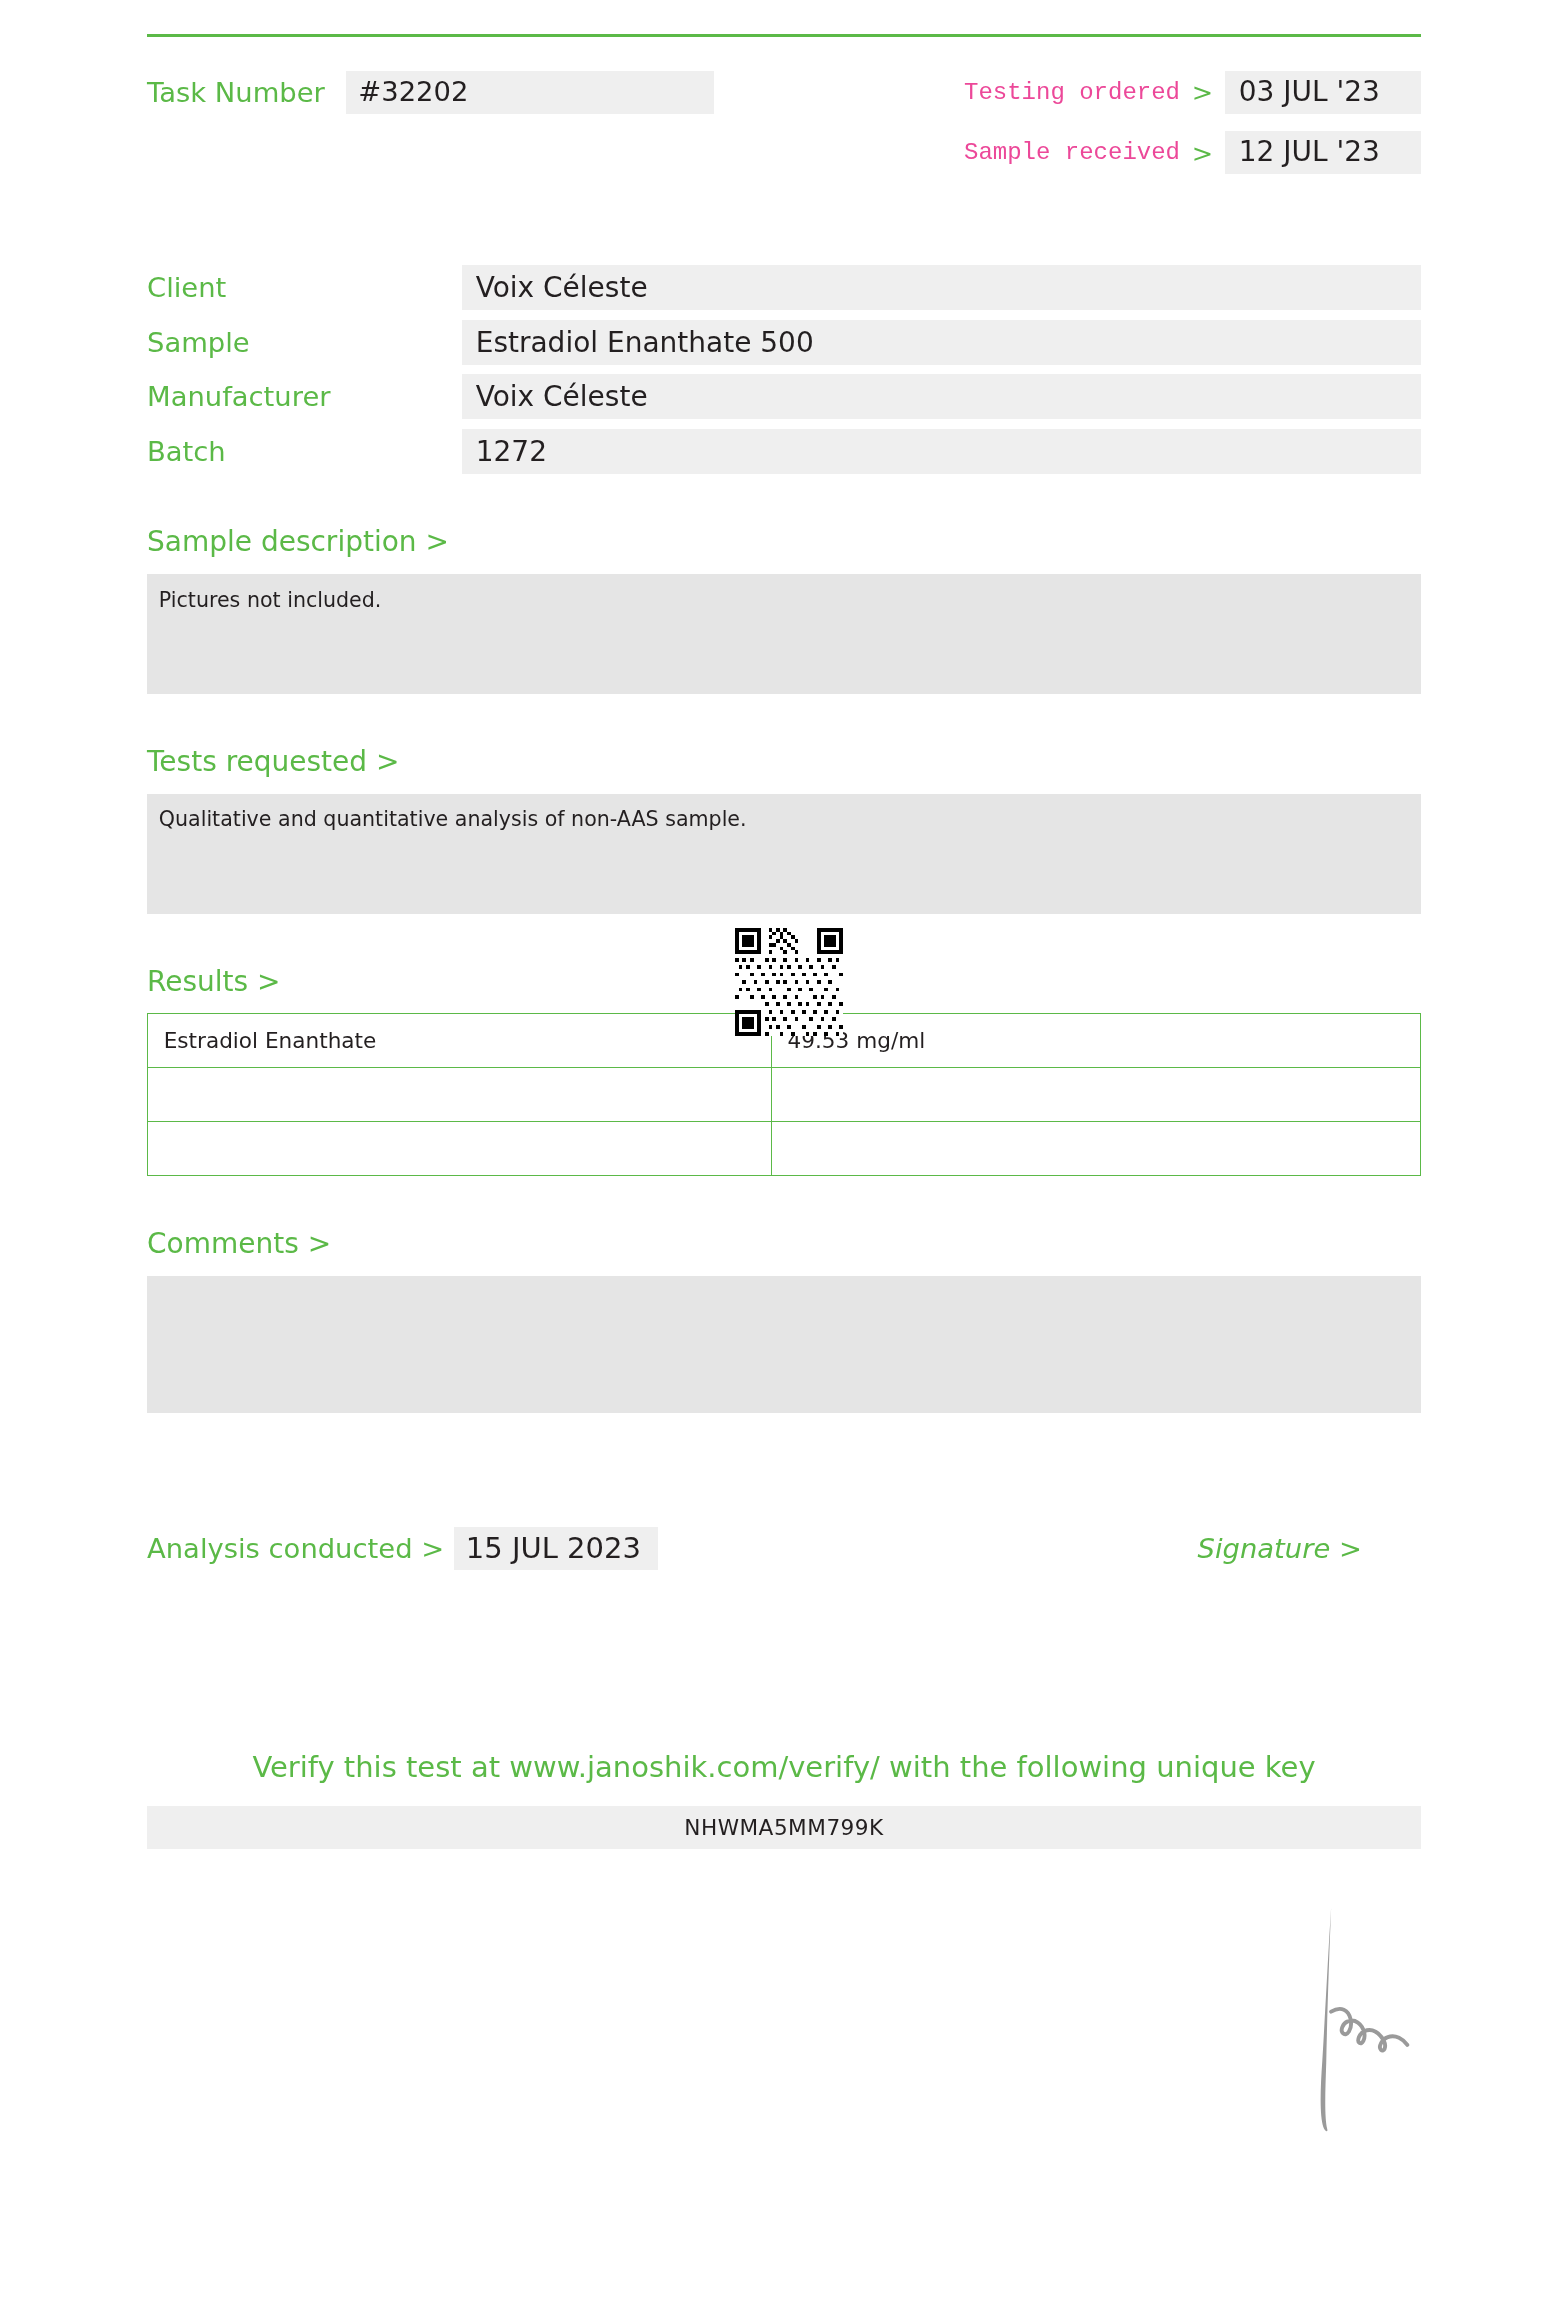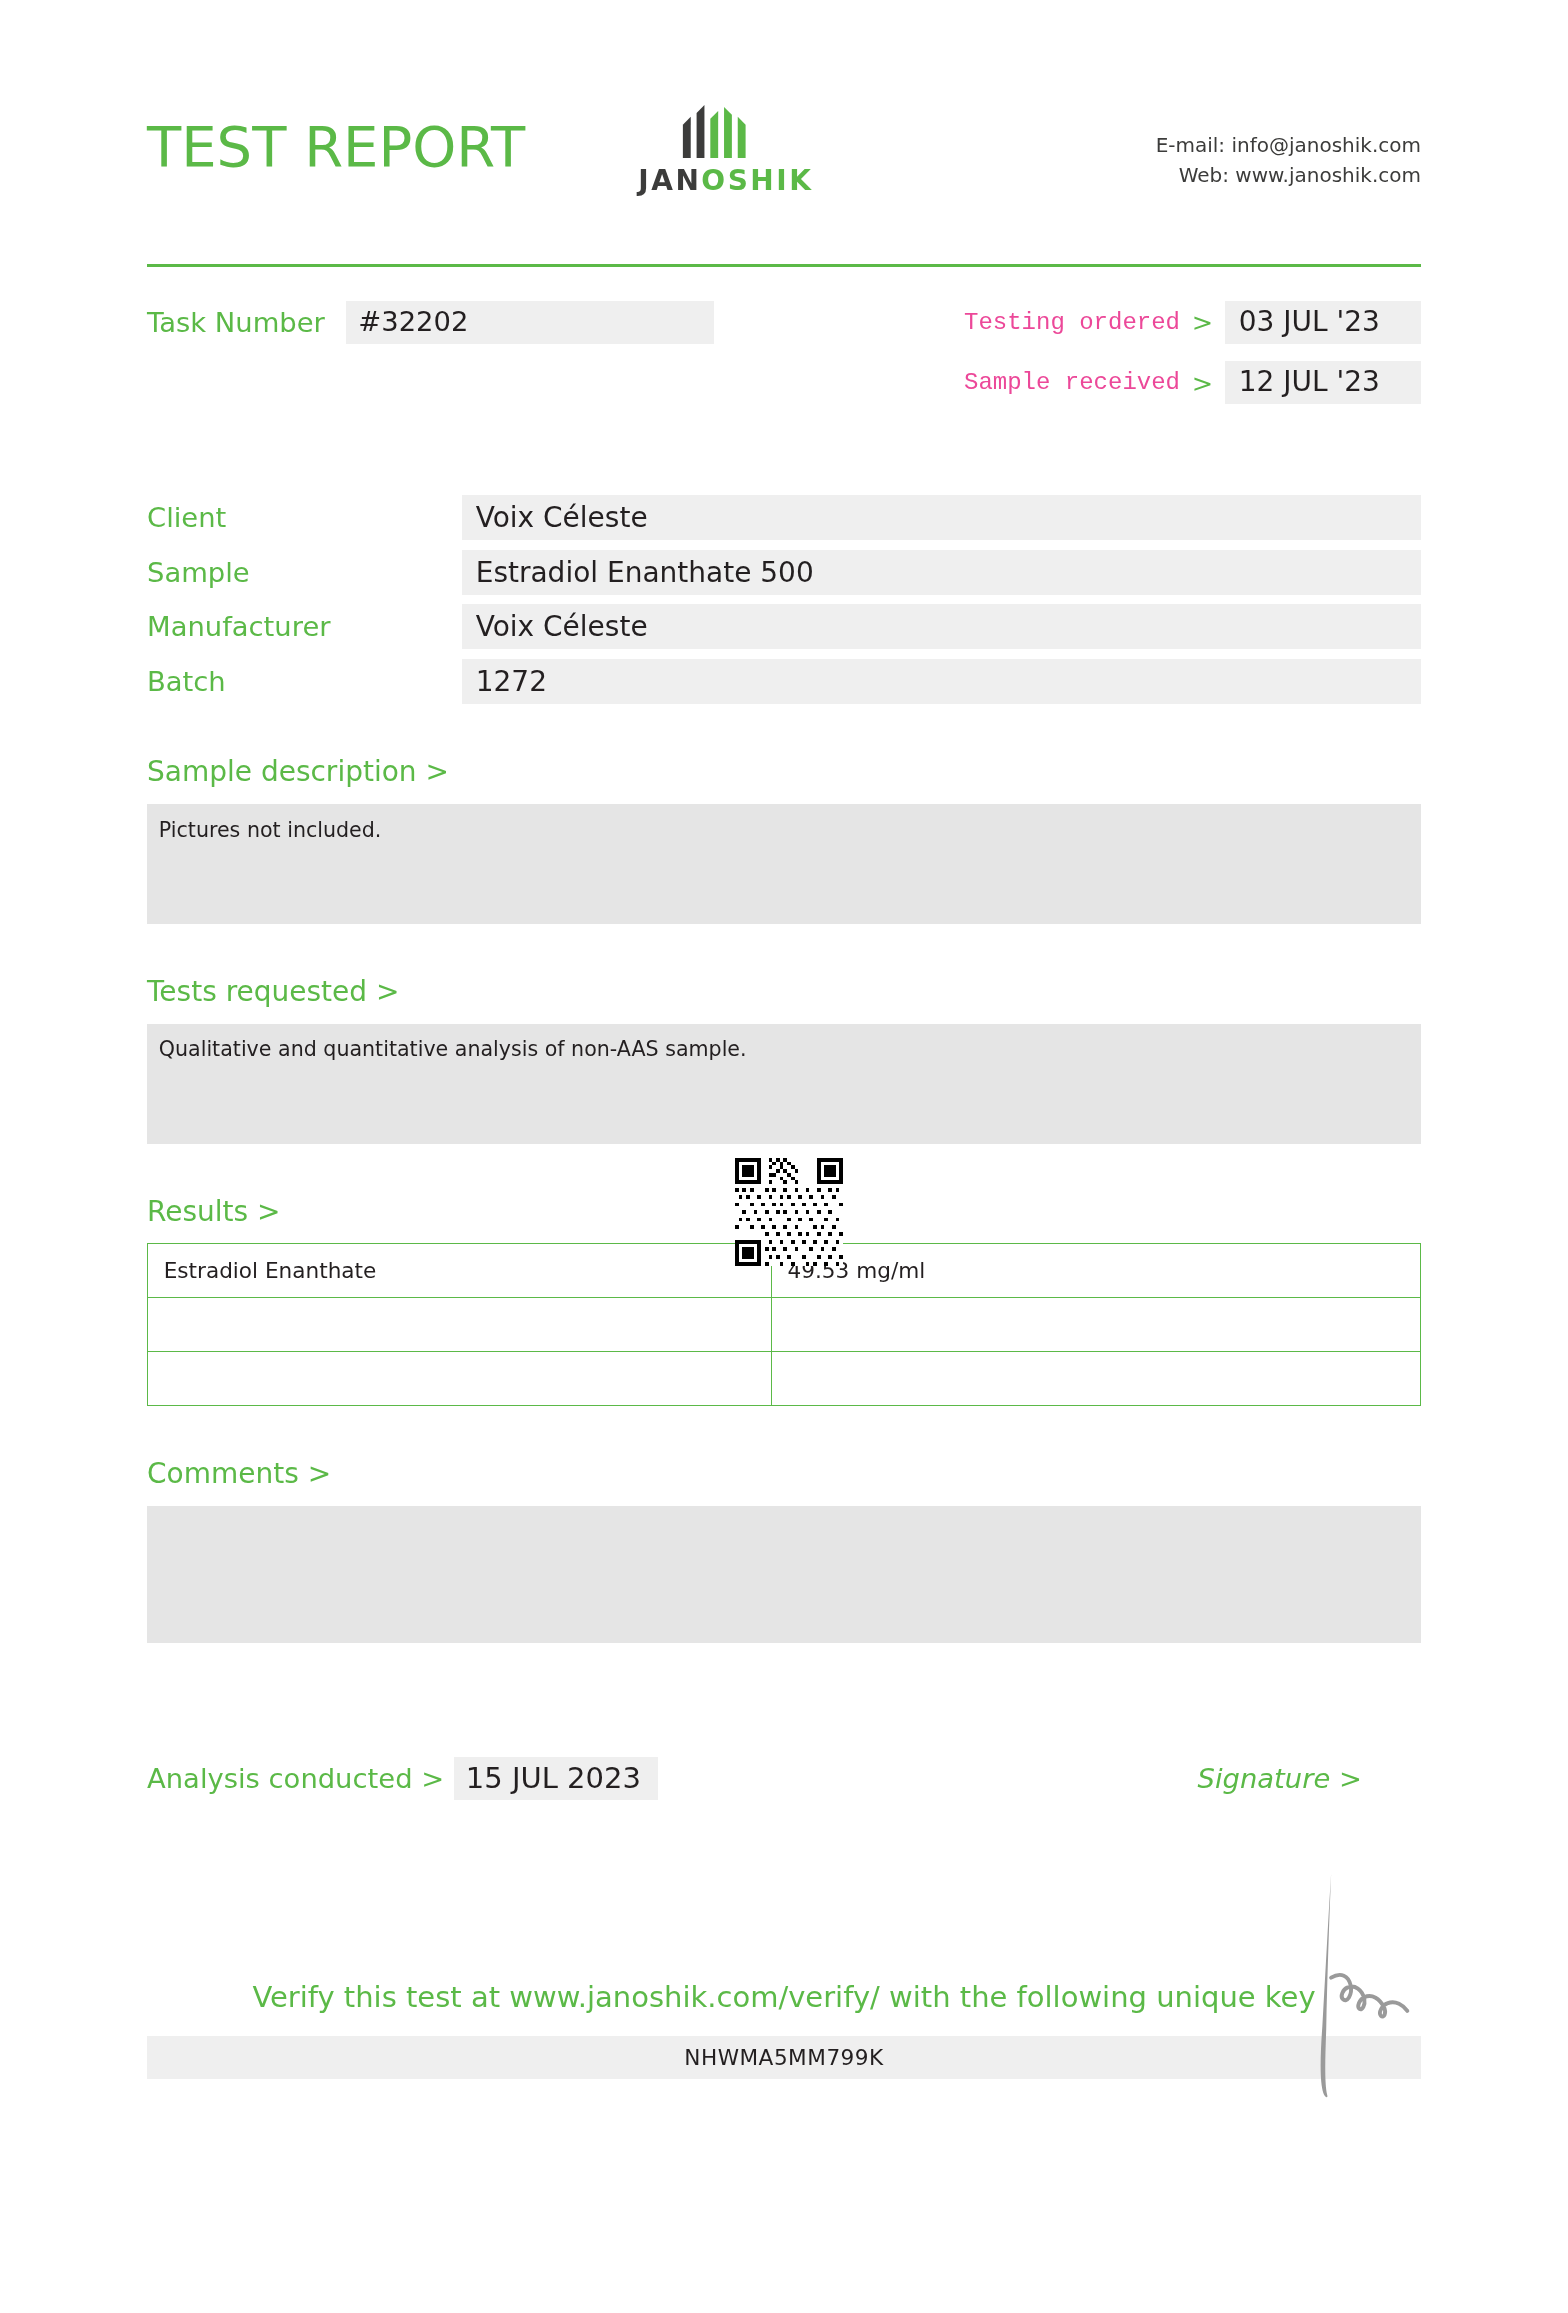--- a/index.html
+++ b/index.html
@@ -244,39 +244,20 @@
     align-items: center;
     justify-content: center;
     letter-spacing: 0.5px;
   }
 </style>
 </head>
 <body>
 
 <div class="page">
 
-  <div class="header">
-    <div class="report-title">TEST REPORT</div>
-
-    <div class="logo-block">
-      <svg class="logo-mark" width="98" height="57" viewBox="0 0 100 58">
-        <path d="M6 56 L6 22 L14 14 L14 56 Z" fill="#3c3c3b"></path>
-        <path d="M20 56 L20 10 L28 2 L28 56 Z" fill="#3c3c3b"></path>
-        <path d="M34 56 L34 16 L42 8 L42 56 Z" fill="#5bb947"></path>
-        <path d="M48 56 L48 4 L56 12 L56 56 Z" fill="#5bb947"></path>
-        <path d="M62 56 L62 14 L70 22 L70 56 Z" fill="#5bb947"></path>
-      </svg>
-      <div class="logo-text"><span class="dark">JAN</span><span class="green">OSHIK</span></div>
-    </div>
-
-    <div class="contact">
-      <div>E-mail: info@janoshik.com</div>
-      <div>Web: www.janoshik.com</div>
-    </div>
-  </div>
 
   <div class="hr-green"></div>
 
   <div class="task-row">
     <div class="task-label">Task Number</div>
     <div class="task-value">#32202</div>
 
     <div class="dates">
       <div class="date-line">
         <span class="date-label">Testing ordered</span>

